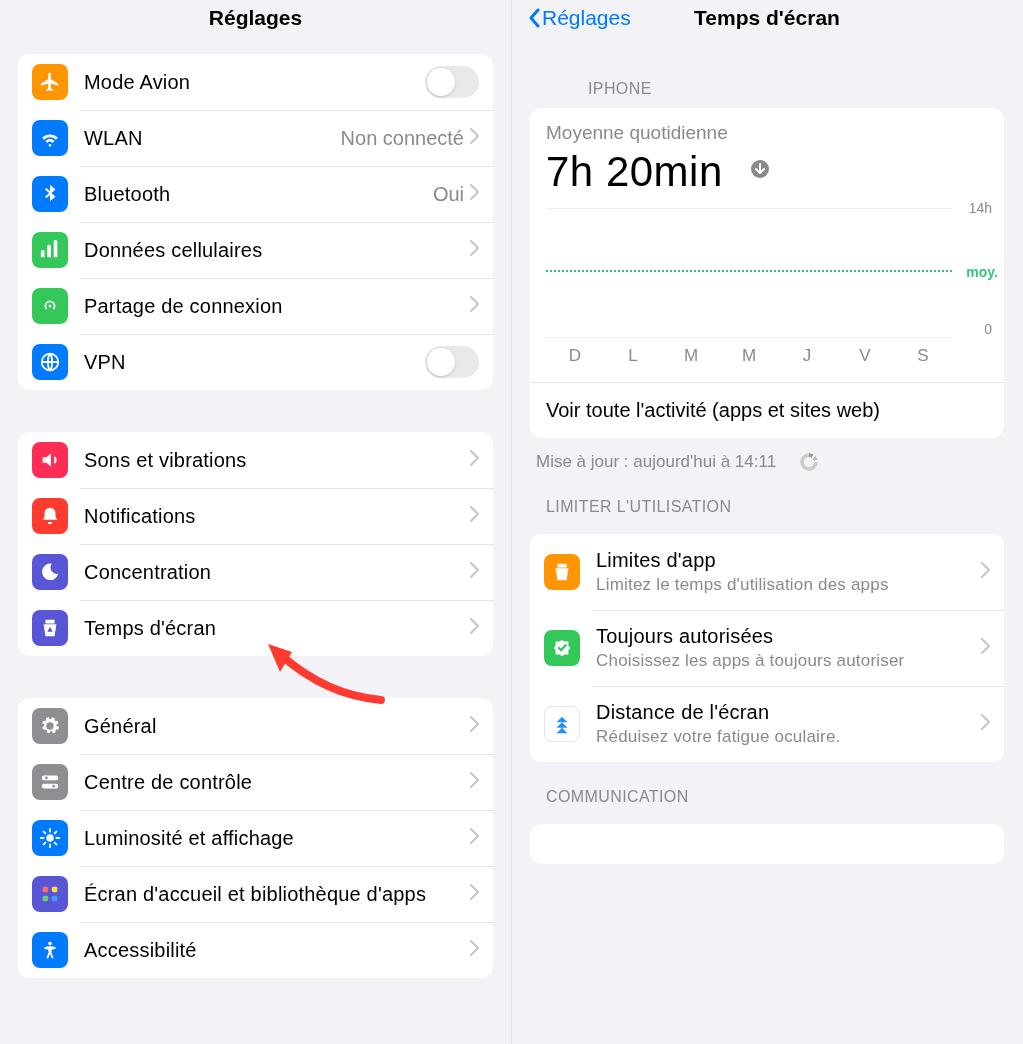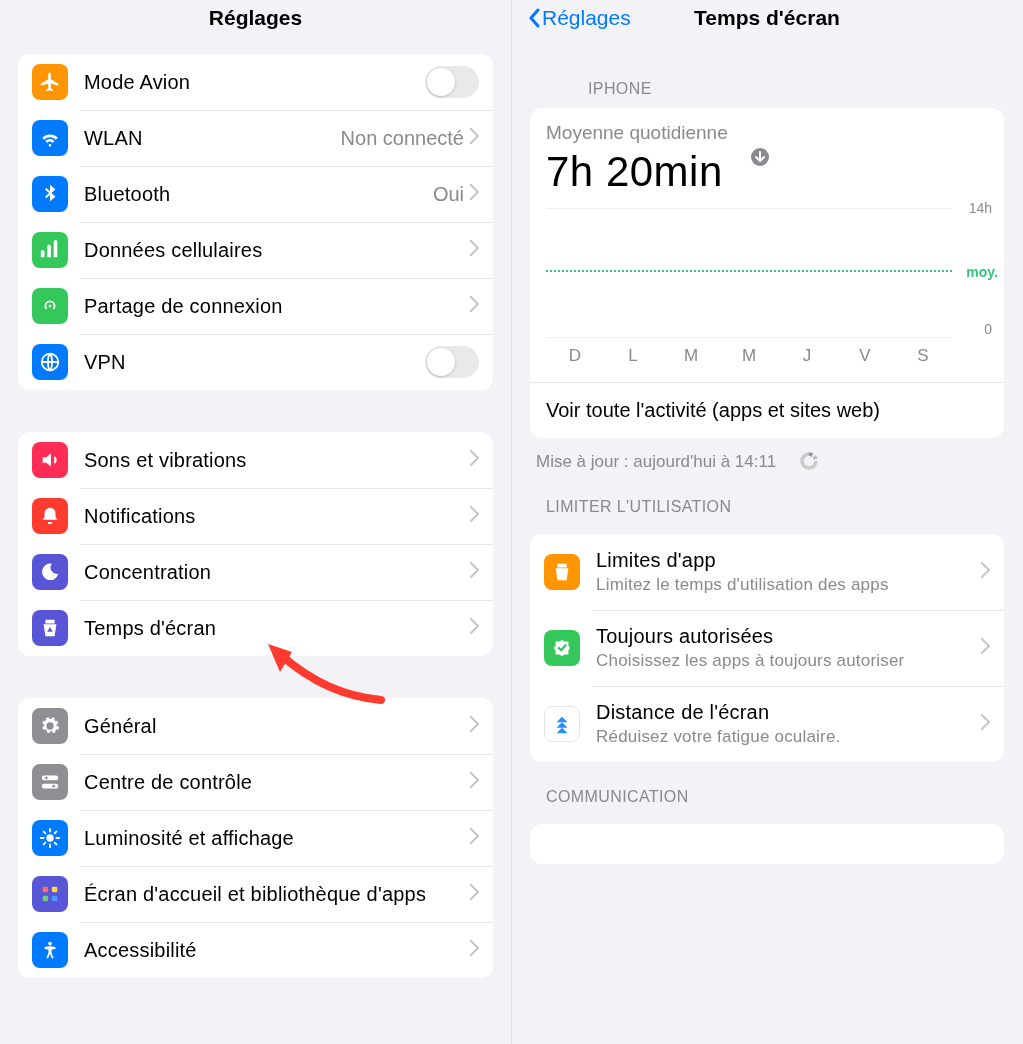--- a/index.html
+++ b/index.html
@@ -22,38 +22,38 @@
 .row .value{color:#8a8a8e;font-size:20px;margin-right:6px}
 .row .chevron{color:#c6c6c8}
 .row .chevron svg{width:9px;height:16px}
 .toggle{width:54px;height:32px;background:#e9e9eb;border-radius:16px;position:relative;flex:none}
 .toggle .knob{width:28px;height:28px;background:#fff;border-radius:50%;position:absolute;top:2px;left:2px;box-shadow:0 1px 3px rgba(0,0,0,0.2)}
 .arrow{position:absolute;z-index:5;pointer-events:none}
 .section-hdr{margin:26px 34px 6px 34px;color:#8a8a8e;font-size:16px;letter-spacing:0.4px;text-transform:uppercase}
 .card{margin:10px 18px 0 18px;background:#fff;border-radius:12px;padding:14px 0 0 0;overflow:hidden}
 .card .pad{padding:0 16px}
 .daily-label{color:#8a8a8e;font-size:19px}
-.daily-row{display:flex;align-items:flex-start;gap:28px;margin-top:4px}
+.daily-row{display:flex;align-items:center;gap:28px;margin-top:4px}
 .daily-value{font-size:42px;letter-spacing:0.5px}
 .delta{color:#8a8a8e;font-size:18px;line-height:1.2;flex:1}
 .delta .dicon{display:inline-block;vertical-align:-2px;margin-right:4px}
 .chart-wrap{position:relative;padding:12px 52px 0 16px}
 .chart{position:relative;height:130px}
 .chart .gridline{position:absolute;left:0;right:0;border-top:1px solid #eee}
 .chart .avg{position:absolute;left:0;right:0;border-top:2px dotted #34c47c}
 .chart .avg-lbl{position:absolute;right:-46px;font-size:14px;color:#34c47c;transform:translateY(-50%)}
 .chart .ylbl{position:absolute;right:-40px;font-size:14px;color:#8a8a8e;transform:translateY(-50%)}
 .chart .bars{position:absolute;left:0;right:0;bottom:0;top:0;display:flex;align-items:flex-end}
 .chart .barcol{flex:1;display:flex;justify-content:center;align-items:flex-end}
 .chart .bar{width:24px;background:#32ade6;border-radius:1px}
 .xaxis{display:flex;padding:8px 0 16px 0}
 .xaxis span{flex:1;text-align:center;color:#8a8a8e;font-size:17px}
 .card .link-row{border-top:1px solid #e5e5e9;padding:16px;display:flex;align-items:center;cursor:pointer}
 .card .link-row .ltext{flex:1;font-size:20px}
-.status-line{margin:14px 24px 0 24px;color:#8a8a8e;font-size:17px;display:flex;align-items:flex-start;gap:24px}
+.status-line{margin:14px 24px 0 24px;color:#8a8a8e;font-size:17px;display:flex;align-items:center;gap:24px}
 .spinner{width:18px;height:18px;position:relative}
 .spinner::before{content:"";position:absolute;inset:0;border-radius:50%;
   background:conic-gradient(#999 0 30deg,transparent 30deg 45deg,#bbb 45deg 75deg,transparent 75deg 90deg,#ccc 90deg 360deg);
   -webkit-mask:radial-gradient(circle at center,transparent 5px,#000 5px);
   mask:radial-gradient(circle at center,transparent 5px,#000 5px)}
 .icon.airplane{background:#ff9500}.icon.wlan{background:#007aff}.icon.bluetooth{background:#007aff}
 .icon.cellular{background:#34c759}.icon.hotspot{background:#34c759}.icon.vpn{background:#007aff}
 .icon.notif{background:#ff3b30}.icon.sound{background:#ff2d55}.icon.focus{background:#5856d6}
 .icon.screentime{background:#5856d6}.icon.general{background:#8e8e93}.icon.control{background:#8e8e93}
 .icon.display{background:#007aff}.icon.home{background:#5856d6}.icon.access{background:#007aff}

